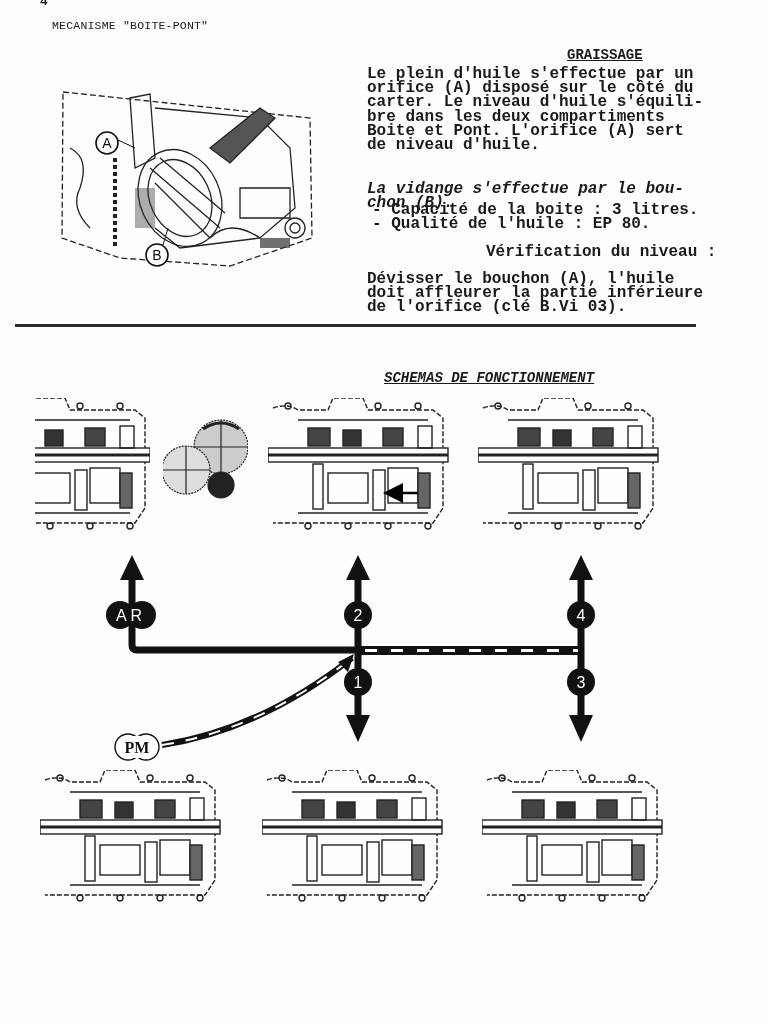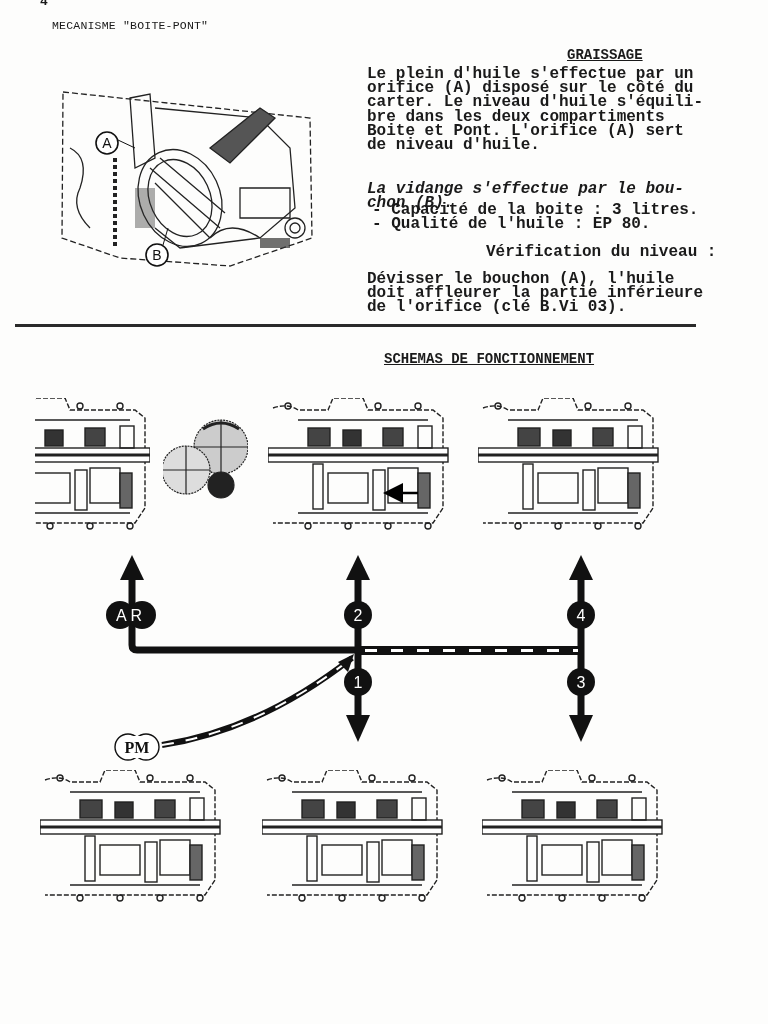--- a/index.html
+++ b/index.html
@@ -10,21 +10,21 @@
   .doc-title { left:52px; top:19px; font-size:11.5px; letter-spacing:0.2px; }
   .sec-head { font-size:14px; text-decoration:underline; font-weight:bold; }
   .grais { left:567px; top:47px; }
   .para { font-size:16px; line-height:14.2px; font-weight:bold; white-space:pre; }
   .p1 { left:367px; top:67px; }
   .p2 { left:367px; top:182px;font-style:italic; }
   .p3 { left:346px; top:203px;margin-left:26px; }
   .verif { left:486px; top:245px;text-align:right; }
   .p4 { left:367px; top:272px; }
   .rule { left:15px; top:324px; width:681px; height:3px; background:#2a2a2a; }
-  .schemas { left:384px; top:351px; }
+  .schemas { left:384px; top:370px;font-style:italic; }
   .photo { left:60px; top:88px; width:255px; height:188px; }
   .diag { }
 </style>
 </head>
 <body>
 
 <div class="abs pagenum">4</div>
 <div class="abs doc-title">MECANISME "BOITE-PONT"</div>
 
 <svg class="abs photo" viewBox="0 0 255 188">

